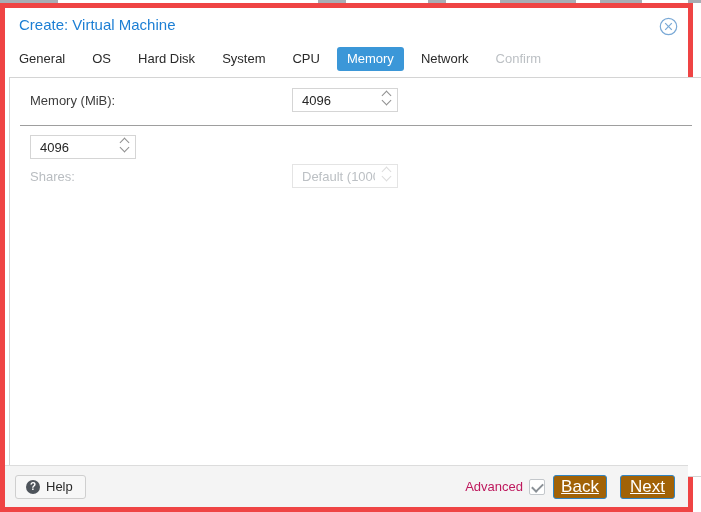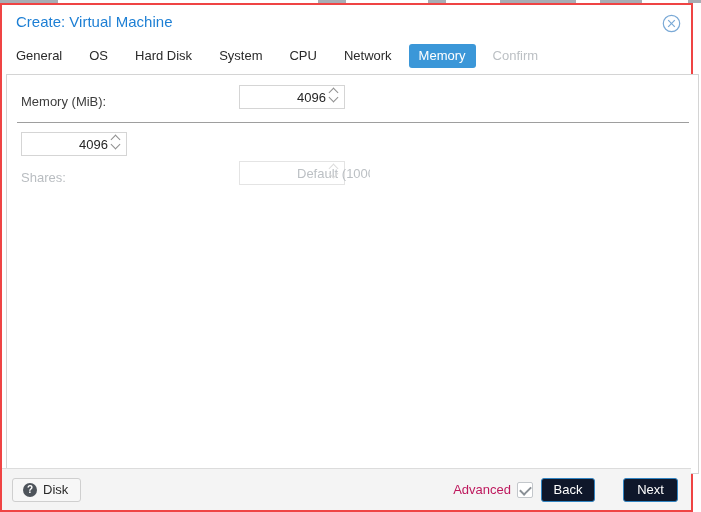--- a/index.html
+++ b/index.html
@@ -4,43 +4,43 @@
 <style>
   * { margin:0; padding:0; box-sizing:border-box; }
   html,body { width:701px; height:512px; overflow:hidden; background:#fff;
               font-family:"Liberation Sans", sans-serif; }
 
   
   .bg-strip { position:absolute; top:0; left:0; width:701px; height:3px; background:#fff; }
   .bg-strip .frag { position:absolute; top:0; height:3px; background:#a8adb4; }
 
   .dialog { position:absolute; top:3px; left:0; width:693px; height:509px;
-            background:#fff; border:2px solid #ef4444; }
+            background:#fff; border:5px solid #ef4444; }
 
   
   .title { position:absolute; left:14px; top:8px; font-size:15px; color:#1d7fd4; }
   .close-btn { position:absolute; right:10px; top:8px; width:20px; height:20px;
                display:flex; align-items:center; justify-content:center; cursor:pointer; }
 
   
   .tab-bar { position:absolute; top:39px; left:4px; display:flex; align-items:center; }
   .tab { height:24px; line-height:24px; padding:0 10px; margin-right:7px;
          font-size:13px; color:#2a2a2a; border-radius:3px; cursor:pointer; }
   .tab.active { background:#3b97d8; color:#fff; }
   .tab.disabled { color:#bcc0c4; cursor:default; }
 
   
   .panel { position:absolute; top:69px; left:4px; width:693px; height:400px;
            border:1px solid #d4d4d4; background:#fff; padding-top:10px; }
-  .form-row { display:flex; align-items:flex-end; height:24px; margin:0 0 0 14px; }
+  .form-row { display:flex; align-items:center; height:24px; margin:0 0 0 20px;gap:44px; }
   .form-row .flabel { width:218px; font-size:13px; color:#3d3d3d; }
   .form-row.disabled .flabel { color:#b9bdc1; }
 
   .field { position:relative; width:106px; height:24px; border:1px solid #d5d5d5;
-           background:#fff; display:flex; align-items:center;padding-left:48px; }
+           background:#fff; display:flex; align-items:center; }
   .field input { border:none; outline:none; width:82px; padding-left:9px;
                  font-size:13px; color:#262626; background:transparent;
                  font-family:"Liberation Sans", sans-serif; }
   .form-row.disabled .field { border-color:#e4e4e4; }
   .form-row.disabled .field input { color:#bcc0c4; }
 
   .spinner { position:absolute; right:7px; top:3px; display:flex; flex-direction:column;
              align-items:center; cursor:pointer; }
   .chev { width:7px; height:7px; }
   .chev.up { border-left:1px solid #8f8f8f; border-top:1px solid #8f8f8f;
@@ -63,25 +63,25 @@
             background:#f4f4f4; border-top:1px solid #dcdcdc;
             display:flex; align-items:center; padding:0 13px 0 10px; }
   .help-btn { height:24px; padding:0 12px 0 10px; background:#f7f7f7;
               border:1px solid #cfcfcf; border-radius:3px; display:flex;
               align-items:center; gap:6px; font-size:13px; color:#2b2b2b; cursor:pointer; }
   .help-icon { width:14px; height:14px; border-radius:50%; background:#4e545b;
                color:#fff; font-size:10px; font-weight:bold; display:flex;
                align-items:center; justify-content:center; }
   .footer-right { margin-left:auto; display:flex; align-items:center; }
   .advanced-label { font-size:13px; color:#be185d; margin-right:6px; }
-  .btn-blue { width:55px; height:24px; background:#0f172a; border:1px solid #3184c2;
-              border-radius:3px; color:#fff; font-size:13px; display:flex;
-              align-items:center; justify-content:center; cursor:pointer; }
+  .btn-blue { width:55px; height:24px; background:#a16207; border:1px solid #3184c2;
+              border-radius:3px; color:#fff; font-size:17px; display:flex;
+              align-items:center; justify-content:center; cursor:pointer;text-decoration:underline; }
   .btn-back { margin-left:8px; width:54px; }
-  .btn-next { margin-left:28px;text-align:center; }
+  .btn-next { margin-left:13px;text-align:center; }
 </style>
 </head>
 <body>
 
 <div class="bg-strip">
   <span class="frag" style="left:0;width:58px"></span>
   <span class="frag" style="left:318px;width:28px"></span>
   <span class="frag" style="left:428px;width:18px"></span>
   <span class="frag" style="left:500px;width:76px"></span>
   <span class="frag" style="left:600px;width:42px"></span>
@@ -99,22 +99,22 @@
       <line x1="12.8" y1="6.2" x2="6.2" y2="12.8" stroke="#7aa9d6" stroke-width="1.2"></line>
     </svg>
   </div>
 
   <div class="tab-bar">
     <div class="tab">General</div>
     <div class="tab">OS</div>
     <div class="tab">Hard Disk</div>
     <div class="tab">System</div>
     <div class="tab">CPU</div>
+    <div class="tab active">Memory</div>
     <div class="tab">Network</div>
-    <div class="tab active">Memory</div>
     <div class="tab disabled">Confirm</div>
   </div>
 
   <div class="panel">
 
     <div class="form-row">
       <span class="flabel">Memory (MiB):</span>
       <div class="field">
         <input type="text" value="4096" style="">
         <div class="spinner">
@@ -146,21 +146,21 @@
         </div>
       </div>
     </div>
 
 
   </div>
 
   <div class="footer">
     <div class="help-btn">
       <span class="help-icon">?</span>
-      <span>Disk</span>
+      <span>Help</span>
     </div>
     <div class="footer-right">
       <span class="advanced-label">Advanced</span>
       <div class="checkbox checked"></div>
       <div class="btn-blue btn-back">Back</div>
       <div class="btn-blue btn-next">Next</div>
     </div>
   </div>
 
 </div>

